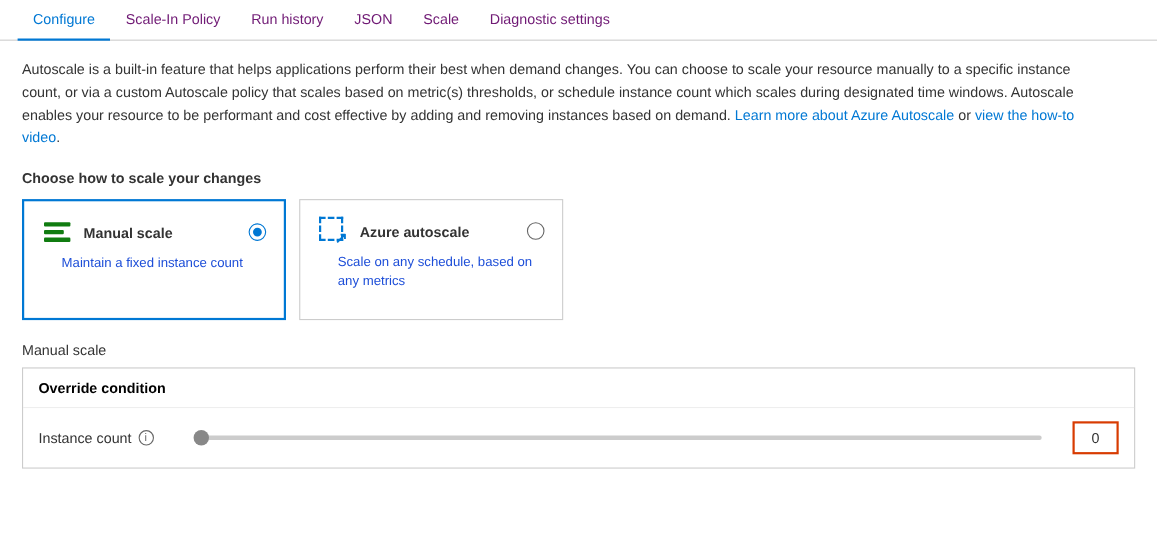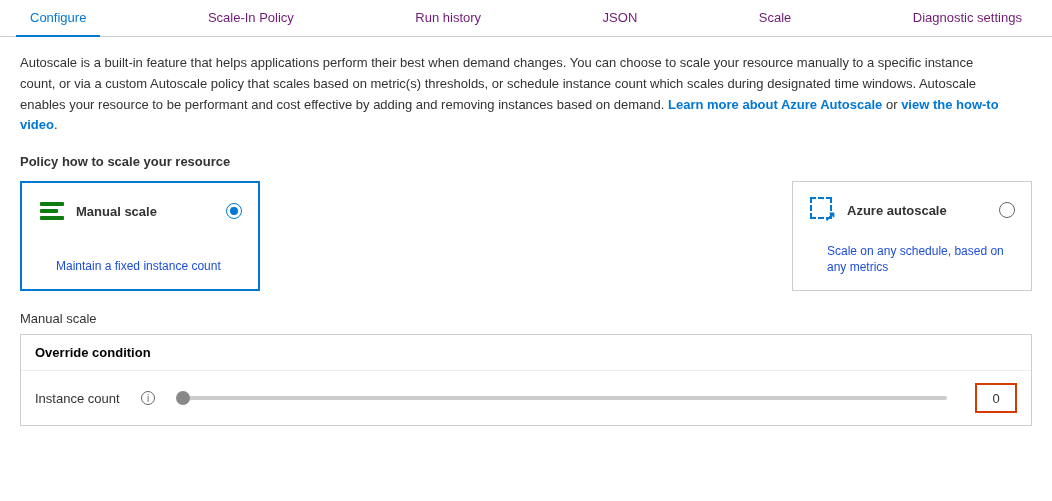--- a/index.html
+++ b/index.html
@@ -1,15 +1,15 @@
 <!DOCTYPE html>
 <html><head>
   <meta charset="utf-8">
   <style>
-    * { box-sizing: border-box; margin: 0; padding: 0; justify-content: space-between; }
+    * { box-sizing: border-box; margin: 0; padding: 0; }
     body {
       font-family: 'Segoe UI', Arial, sans-serif;
       font-size: 13px;
       color: #333;
       background: #fff;
       width: 1052px;
       min-height: 501px;
       overflow: hidden;
     }
 
@@ -44,21 +44,20 @@
     .description {
       font-size: 13px;
       line-height: 1.6;
       color: #333;
       margin-bottom: 18px;
       max-width: 980px;
     }
     .description a {
       color: #0078d4;
       text-decoration: none;
-      font-weight: bold;
     }
 
     .section-title {
       font-weight: 600;
       font-size: 13px;
       margin-bottom: 12px;
       color: #333;
     }
 
     
@@ -271,21 +270,21 @@
 
 <div class="content">
 
   <p class="description">
     <span>Autoscale is a built-in feature that helps applications perform their best when demand changes. You can choose to scale your resource manually to a specific instance count, or via a custom Autoscale policy that scales based on metric(s) thresholds, or schedule instance count which scales during designated time windows. Autoscale enables your resource to be performant and cost effective by adding and removing instances based on demand.</span>
     <a href="#">Learn more about Azure Autoscale</a>
     <span> or </span>
     <a href="#">view the how-to video</a>.
   </p>
 
-  <div class="section-title">Policy how to scale your resource</div>
+  <div class="section-title">Choose how to scale your changes</div>
 
   <div class="scale-options">
 
     <div class="scale-card selected">
       <div class="card-header">
         <div class="card-icon">
           <div class="manual-icon">
             <span></span>
             <span></span>
             <span></span>

